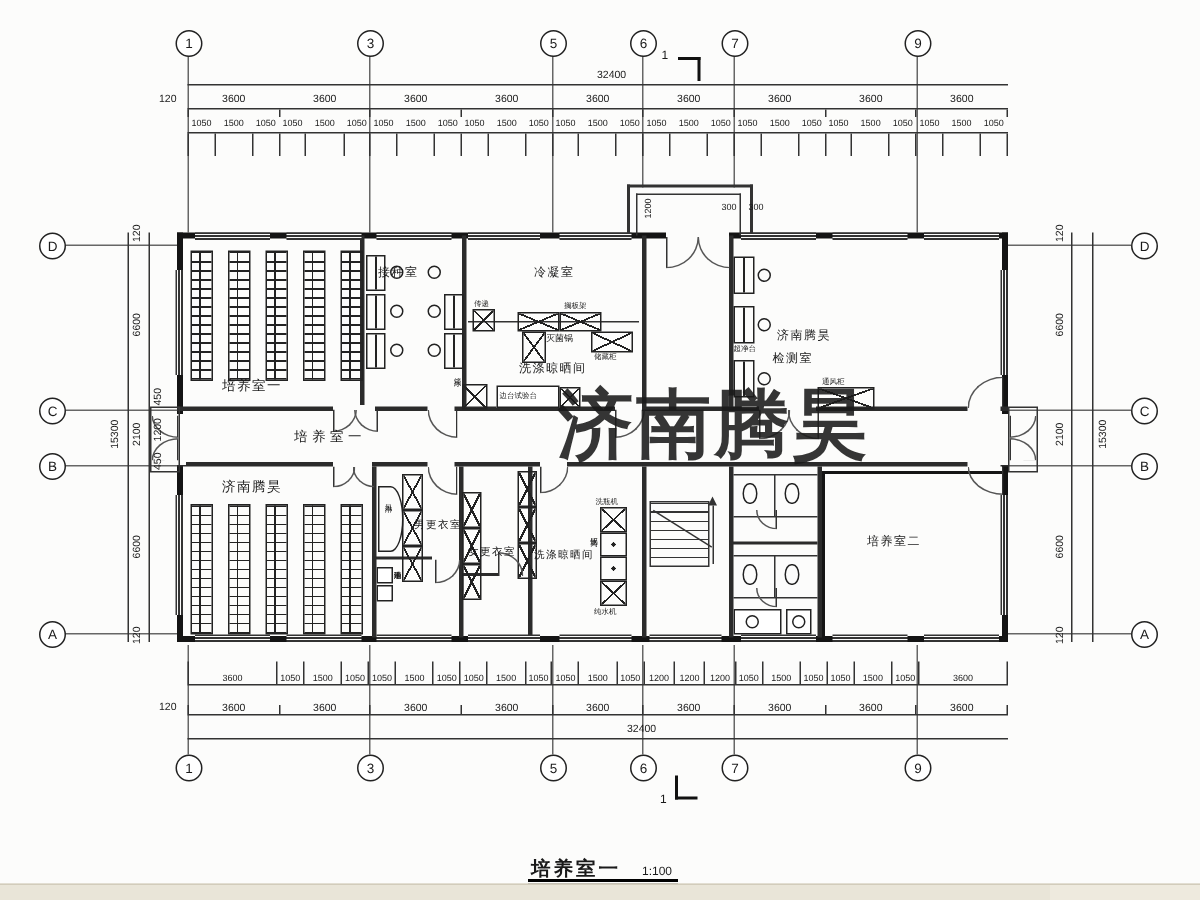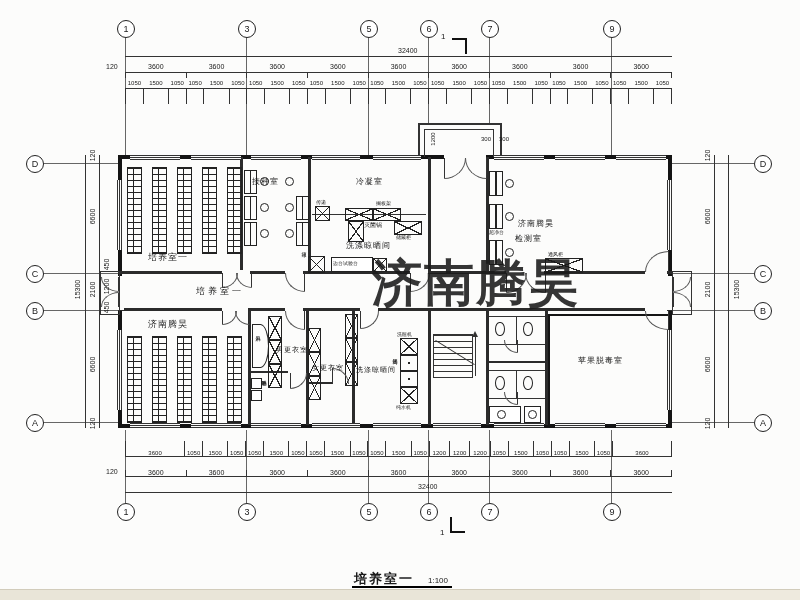--- a/index.html
+++ b/index.html
@@ -560,21 +560,21 @@
   <div class="room" style="left:252px;top:176px;font-size:8px">接种室</div>
   <div class="room" style="left:356px;top:176px;font-size:8px">冷凝室</div>
   <div class="room" style="left:346px;top:240px;font-size:8px">洗涤晾晒间</div>
   <div class="room" style="left:518px;top:218px;font-size:8px">济南腾昊</div>
   <div class="room" style="left:515px;top:233px;font-size:8px">检测室</div>
   <div class="room" style="left:196px;top:285px;letter-spacing:3px">培养室一</div>
   <div class="room" style="left:148px;top:318px">济南腾昊</div>
   <div class="room" style="left:276px;top:345px;font-size:7px">男更衣室</div>
   <div class="room" style="left:312px;top:363px;font-size:7px">女更衣室</div>
   <div class="room" style="left:356px;top:365px;font-size:7px">洗涤晾晒间</div>
-  <div class="room" style="left:578px;top:355px;font-size:8px">苹果脱毒室</div>
+  <div class="room" style="left:578px;top:355px;font-size:8px">培养室二</div>
 
   <div class="watermark" style="left:372px;top:250px">济南腾昊</div>
 
   <div class="title-text" style="left:354px;top:570px">培养室一</div>
   <div class="title-scale" style="left:428px;top:576px">1:100</div>
   <div class="line" style="left:352px;top:586px;width:100px;height:2px;background:#000"></div>
   <div class="line" style="left:352px;top:589px;width:100px;height:1px;background:#000"></div>
 
   <div class="bottombar"></div>
   <div class="bottombar-right"></div>

